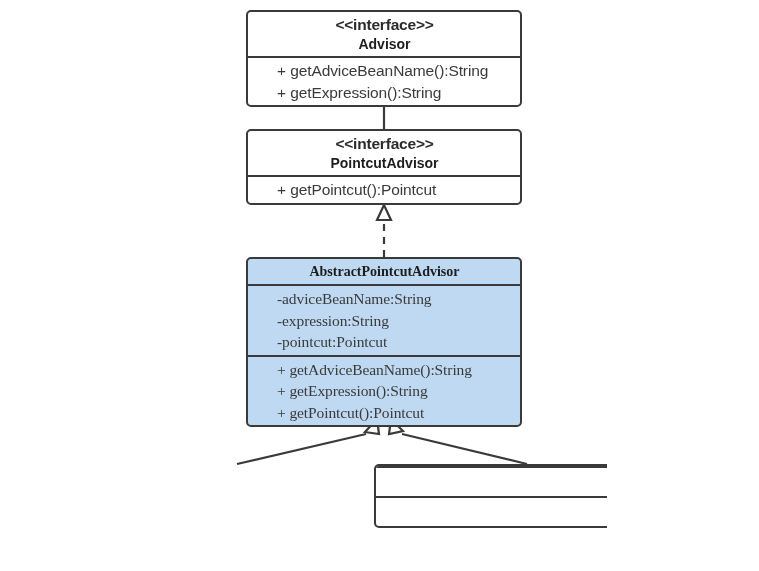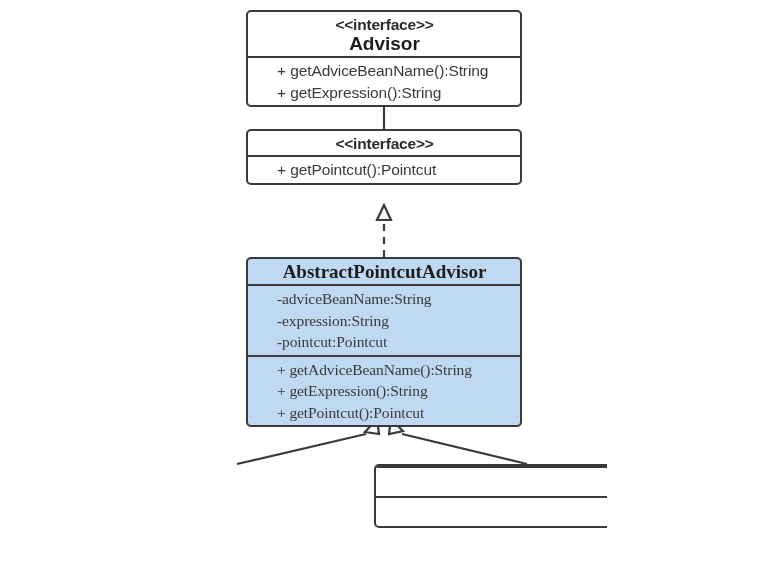--- a/index.html
+++ b/index.html
@@ -52,21 +52,21 @@
     border-top: 2px solid #3a3a3a;
   }
   .stereotype {
     font-size: 15.5px;
     font-weight: bold;
     line-height: 19px;
     color: #2b2b2b;
     letter-spacing: -0.2px;
   }
   .class-title {
-    font-size: 19px;
+    font-size: 14px;
     font-weight: bold;
     line-height: 20px;
     color: #1d1d1d;
   }
   .member {
     font-size: 15.5px;
     line-height: 21.5px;
     color: #3a3a3a;
     white-space: nowrap;
     letter-spacing: -0.1px;
@@ -111,20 +111,21 @@
     </div>
     <div class="compartment divider-top">
       <div class="member">+ getAdviceBeanName():String</div>
       <div class="member">+ getExpression():String</div>
     </div>
   </div>
 
   <div class="uml-class" style="left:246px; top:129px; width:276px;">
     <div class="compartment head">
       <div class="stereotype">&lt;&lt;interface&gt;&gt;</div>
+      <div class="class-title">PointcutAdvisor</div>
     </div>
     <div class="compartment divider-top">
       <div class="member">+ getPointcut():Pointcut</div>
     </div>
   </div>
 
   <div class="uml-class accent" style="left:246px; top:257px; width:276px;">
     <div class="compartment head">
       <div class="class-title">AbstractPointcutAdvisor</div>
     </div>

